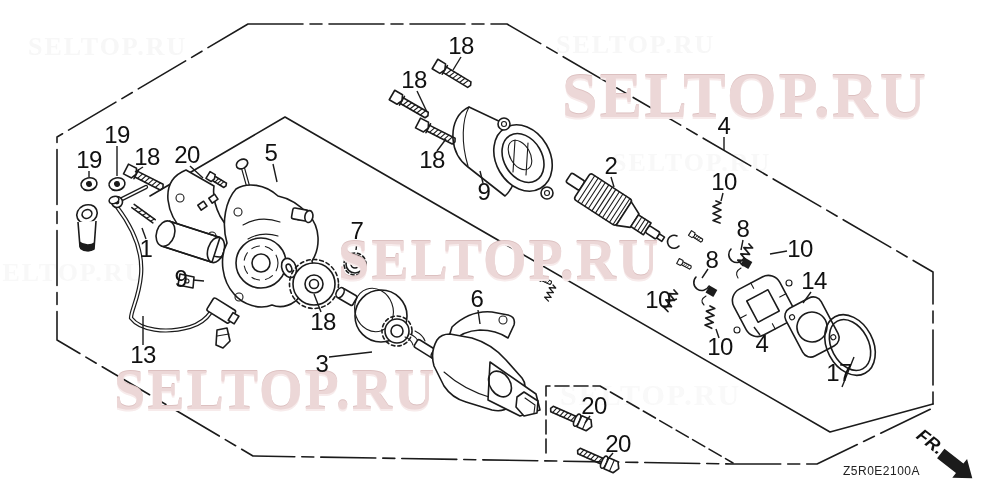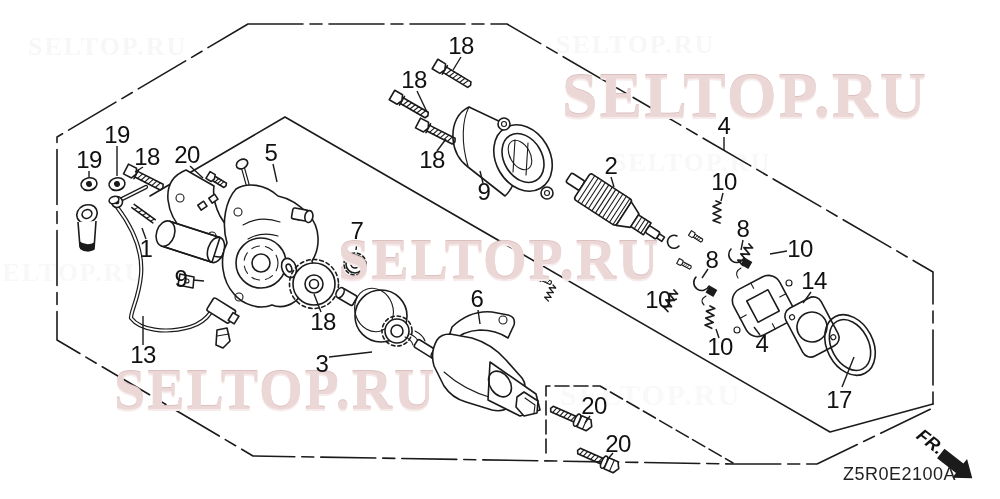--- a/index.html
+++ b/index.html
@@ -7,21 +7,21 @@
          font-family:"Liberation Sans","DejaVu Sans",sans-serif;}
   #art{position:absolute;left:0;top:0;z-index:2;}
   #wm-layer{position:absolute;left:0;top:0;width:100%;height:100%;z-index:3;pointer-events:none;}
   .wm{position:absolute;font-family:"Liberation Serif","DejaVu Serif",serif;font-weight:700;
       color:#ecd7d7;letter-spacing:2px;white-space:nowrap;mix-blend-mode:multiply;
       text-shadow:0 2px 0 #f7ebeb, 0 -1px 0 #dcc0c0;line-height:1;}
   .wm.faint{color:#8a8a8a;mix-blend-mode:normal;text-shadow:none;}
   #callout-layer{position:absolute;left:0;top:0;width:100%;height:100%;z-index:4;pointer-events:none;}
   .callout{position:absolute;transform:translate(-50%,-50%);font-size:24px;color:#111;
            line-height:1;letter-spacing:-0.5px;}
-  #code-label{position:absolute;left:843px;top:464px;z-index:4;font-size:18px;color:#222;
+  #code-label{position:absolute;left:843px;top:464px;z-index:4;font-size:12px;color:#222;
               letter-spacing:0.5px;}
   
   .ln{stroke:#1b1b1b;fill:none;stroke-width:1.6;stroke-linecap:round;stroke-linejoin:round;}
   .lnF{stroke:#1b1b1b;fill:#ffffff;stroke-width:1.6;stroke-linejoin:round;}
   .thin{stroke-width:1.1;}
   .dark{fill:#1b1b1b;stroke:none;}
   .wire{stroke:#1b1b1b;fill:none;stroke-width:4.2;stroke-linecap:round;}
   .wirecore{stroke:#ffffff;fill:none;stroke-width:1.8;stroke-linecap:round;}
 </style>
 </head>
@@ -325,19 +325,19 @@
       <div class="callout" style="left: 611px; top: 166px;">2</div>
       <div class="callout" style="left: 724px; top: 126px;">4</div>
       <div class="callout" style="left: 724px; top: 182px;">10</div>
       <div class="callout" style="left: 743px; top: 229px;">8</div>
       <div class="callout" style="left: 800px; top: 249px;">10</div>
       <div class="callout" style="left: 712px; top: 260px;">8</div>
       <div class="callout" style="left: 658px; top: 300px;">10</div>
       <div class="callout" style="left: 720px; top: 347px;">10</div>
       <div class="callout" style="left: 762px; top: 344px;">4</div>
       <div class="callout" style="left: 814px; top: 281px;">14</div>
-      <div class="callout" style="left: 839px; top: 400px;">17</div>
+      <div class="callout" style="left: 839px; top: 373px;">17</div>
       <div class="callout" style="left: 594px; top: 406px;">20</div>
       <div class="callout" style="left: 618px; top: 444px;">20</div>
     </div>
 
   <div id="code-label">Z5R0E2100A</div>
 </div>
 
 </body></html>

